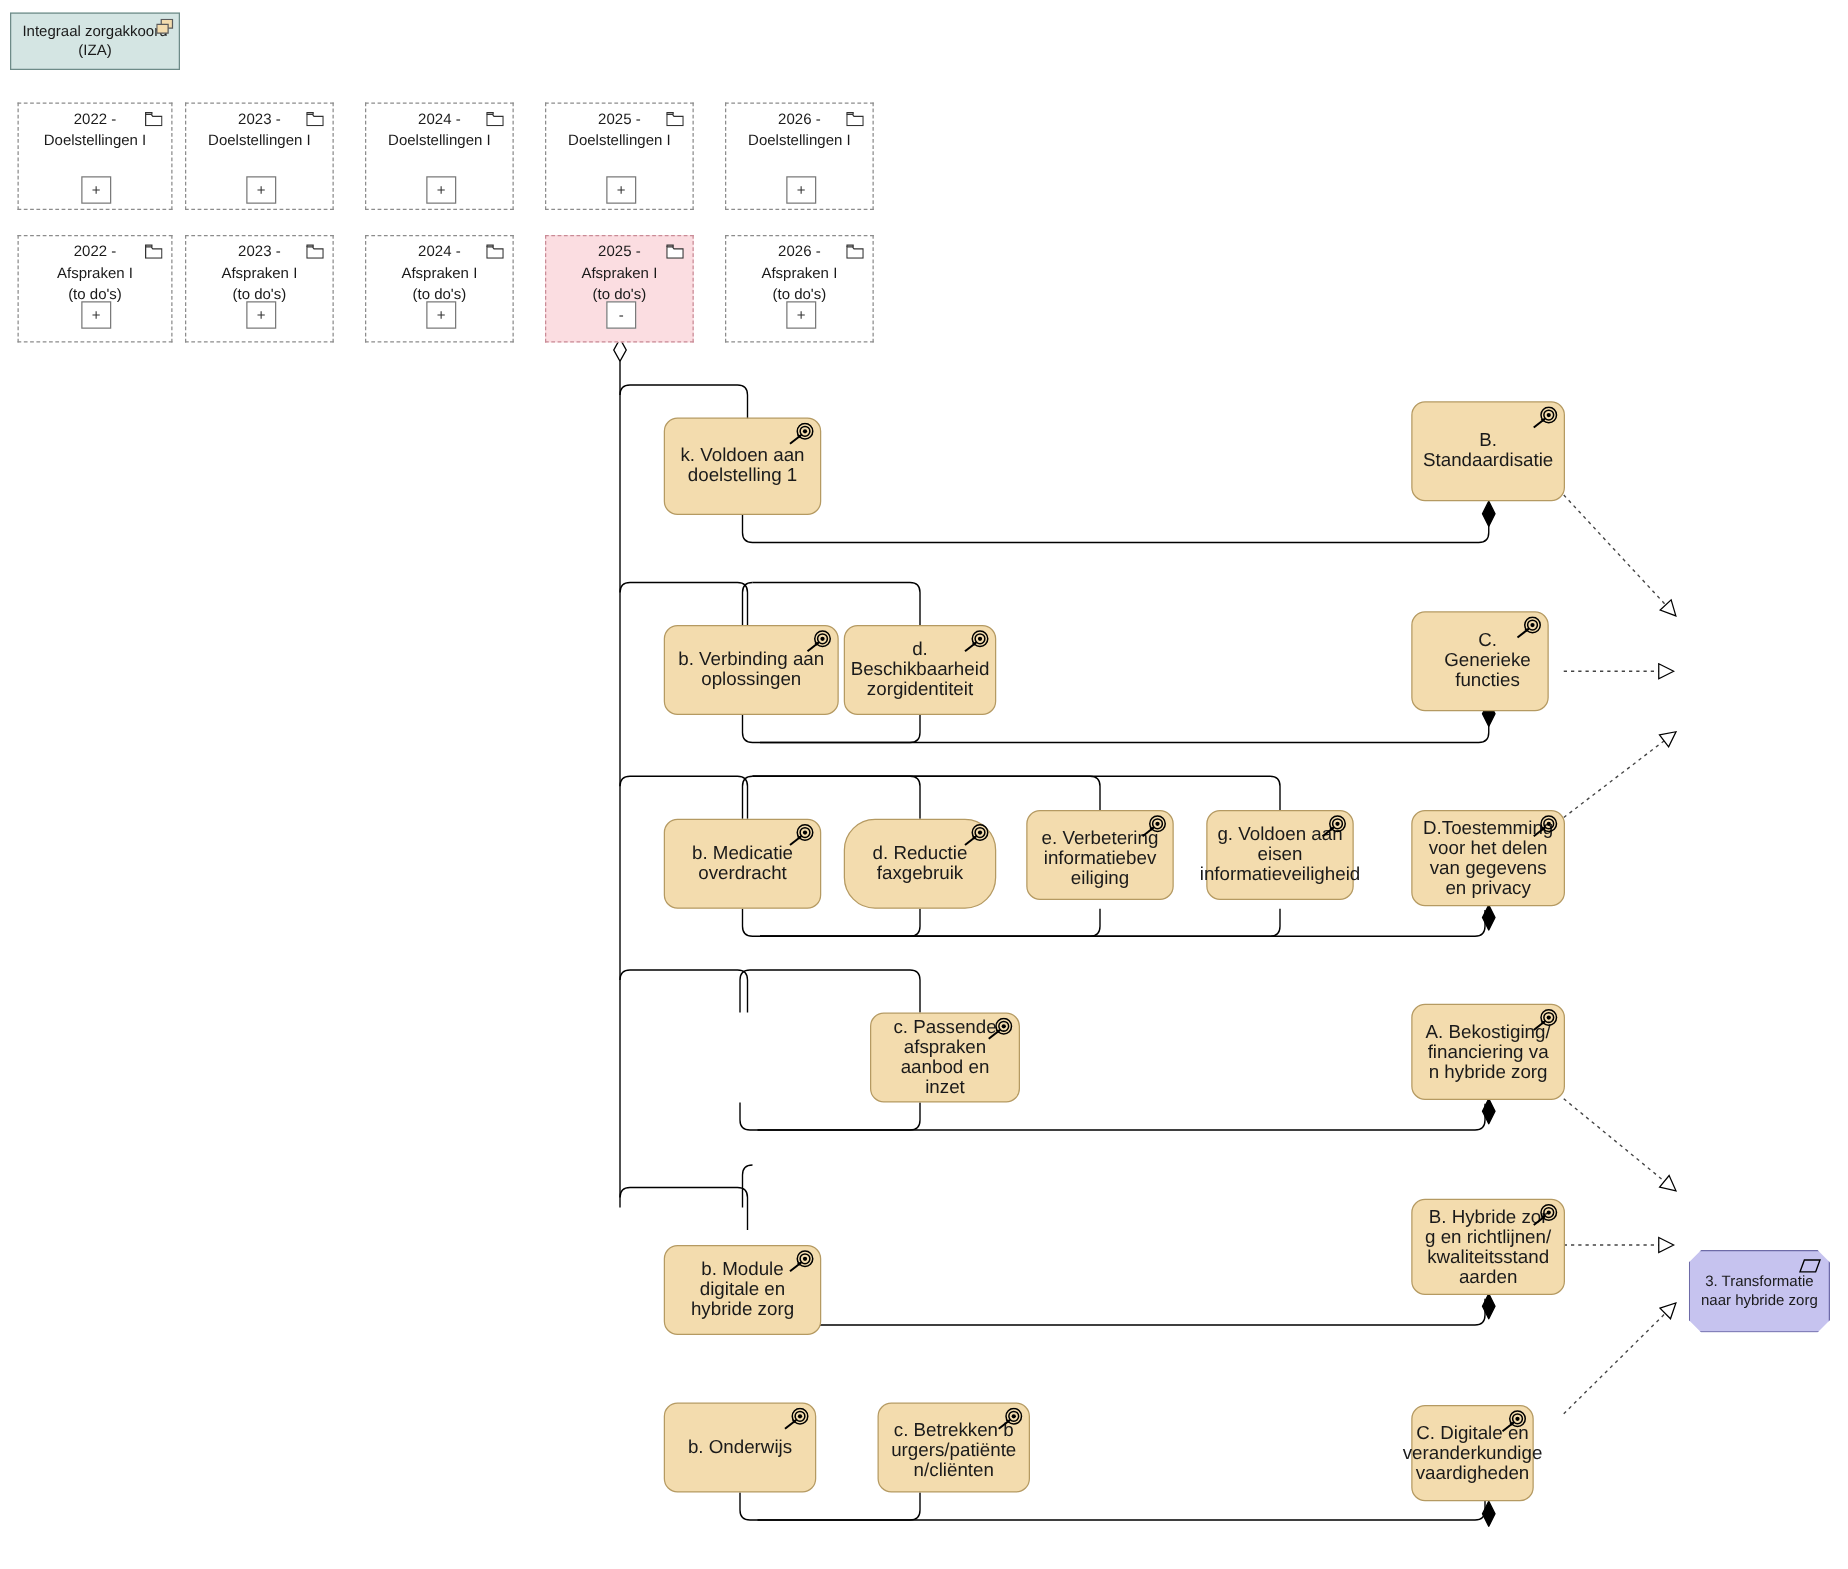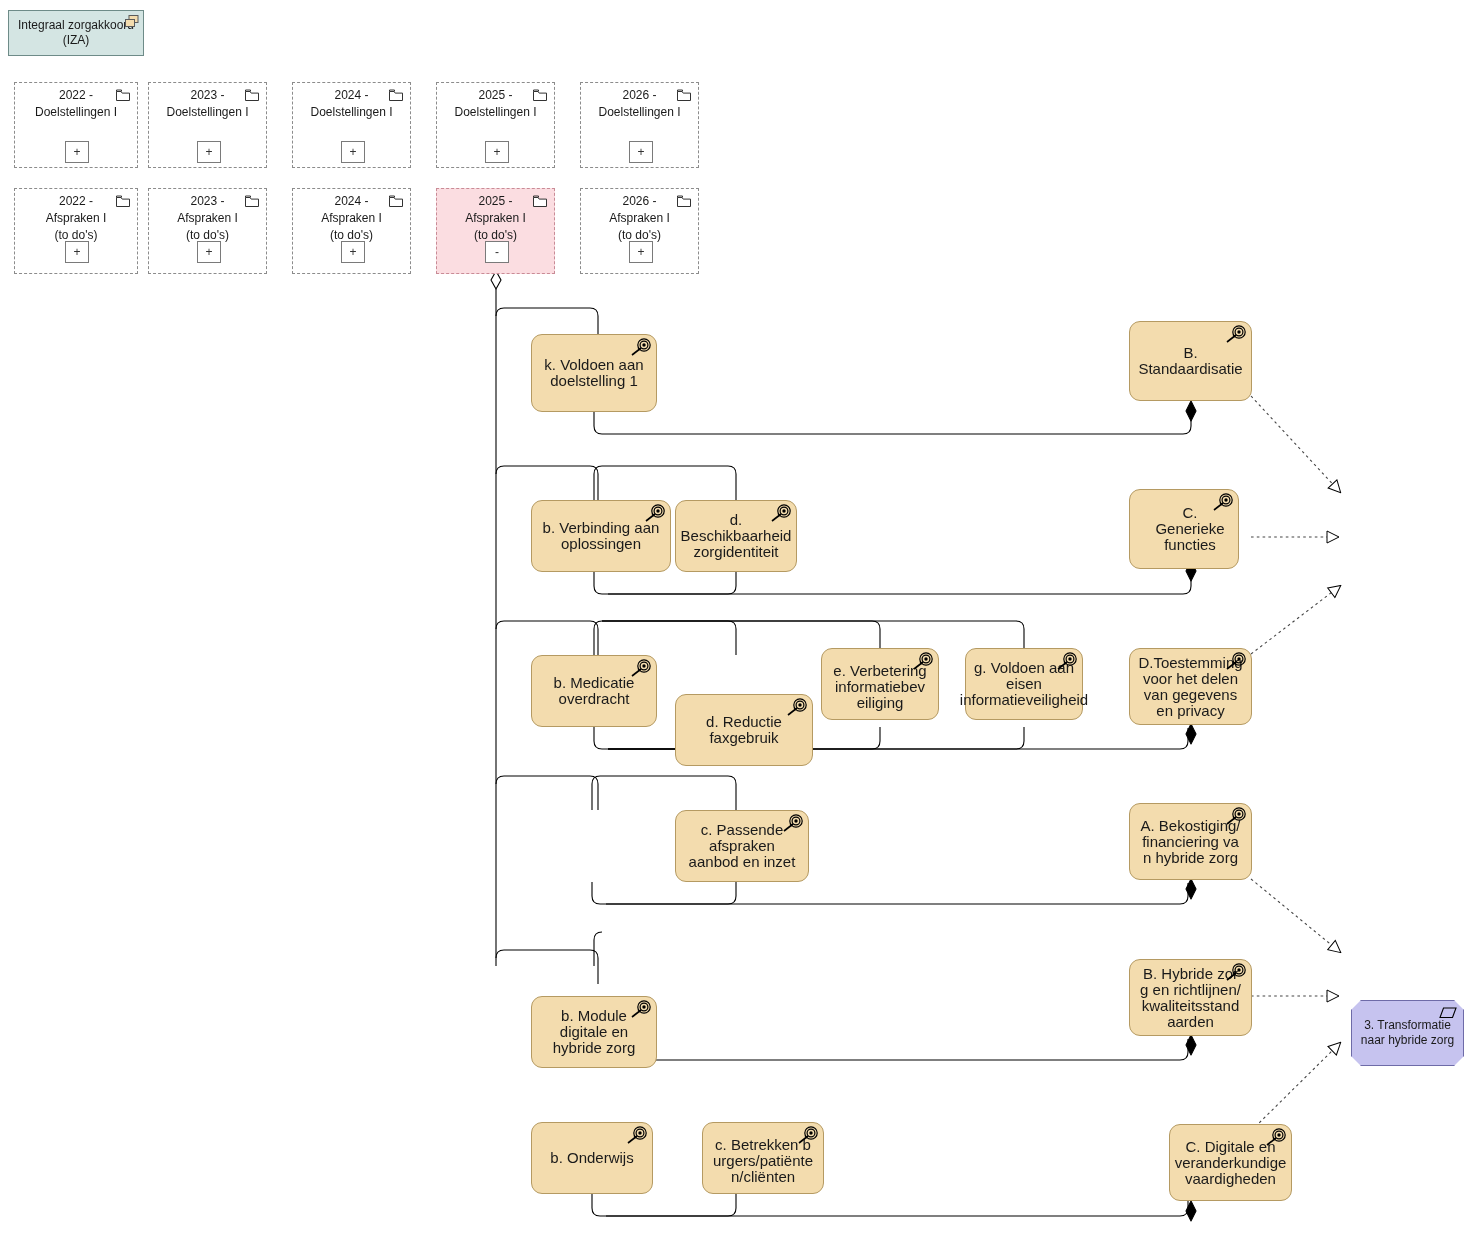--- a/index.html
+++ b/index.html
@@ -386,21 +386,21 @@
         <circle cx="14" cy="7" r="6.2" fill="none" stroke="#000" stroke-width="1.2"></circle>
         <circle cx="14" cy="7" r="3.9" fill="none" stroke="#000" stroke-width="1.2"></circle>
         <circle cx="14" cy="7" r="1.7" fill="#000"></circle>
         <path d="M2,17 L11,10" stroke="#000" stroke-width="1.6"></path>
         <path d="M11.8,9.4 L7.6,10.4 L9.4,12.6 Z" fill="#000"></path>
       </svg>
     </span>
     <span>b. Medicatie overdracht</span>
   </div>
 
-  <div class="goal" style="left:675px; top:694px; width:138px; height:72px;">
+  <div class="goal" style="left:675px; top:655px; width:122px; height:72px;border-radius:25px;">
     <span class="icon">
       <svg width="22" height="20" viewBox="0 0 22 20">
         <circle cx="14" cy="7" r="6.2" fill="none" stroke="#000" stroke-width="1.2"></circle>
         <circle cx="14" cy="7" r="3.9" fill="none" stroke="#000" stroke-width="1.2"></circle>
         <circle cx="14" cy="7" r="1.7" fill="#000"></circle>
         <path d="M2,17 L11,10" stroke="#000" stroke-width="1.6"></path>
         <path d="M11.8,9.4 L7.6,10.4 L9.4,12.6 Z" fill="#000"></path>
       </svg>
     </span>
     <span>d. Reductie faxgebruik</span>
@@ -426,21 +426,21 @@
         <circle cx="14" cy="7" r="3.9" fill="none" stroke="#000" stroke-width="1.2"></circle>
         <circle cx="14" cy="7" r="1.7" fill="#000"></circle>
         <path d="M2,17 L11,10" stroke="#000" stroke-width="1.6"></path>
         <path d="M11.8,9.4 L7.6,10.4 L9.4,12.6 Z" fill="#000"></path>
       </svg>
     </span>
     <span>g. Voldoen aan eisen informatieveiligheid</span>
   </div>
 
 
-  <div class="goal" style="left:675px; top:810px; width:134px; height:72px;">
+  <div class="goal" style="left:696px; top:810px; width:120px; height:72px;">
     <span class="icon">
       <svg width="22" height="20" viewBox="0 0 22 20">
         <circle cx="14" cy="7" r="6.2" fill="none" stroke="#000" stroke-width="1.2"></circle>
         <circle cx="14" cy="7" r="3.9" fill="none" stroke="#000" stroke-width="1.2"></circle>
         <circle cx="14" cy="7" r="1.7" fill="#000"></circle>
         <path d="M2,17 L11,10" stroke="#000" stroke-width="1.6"></path>
         <path d="M11.8,9.4 L7.6,10.4 L9.4,12.6 Z" fill="#000"></path>
       </svg>
     </span>
     <span>c. Passende afspraken aanbod en inzet</span>
@@ -543,21 +543,21 @@
         <circle cx="14" cy="7" r="6.2" fill="none" stroke="#000" stroke-width="1.2"></circle>
         <circle cx="14" cy="7" r="3.9" fill="none" stroke="#000" stroke-width="1.2"></circle>
         <circle cx="14" cy="7" r="1.7" fill="#000"></circle>
         <path d="M2,17 L11,10" stroke="#000" stroke-width="1.6"></path>
         <path d="M11.8,9.4 L7.6,10.4 L9.4,12.6 Z" fill="#000"></path>
       </svg>
     </span>
     <span style="word-break:break-all;">B. Hybride zorg en richtlijnen/kwaliteitsstandaarden</span>
   </div>
 
-  <div class="goal" style="left:1129px; top:1124px; width:123px; height:77px;margin-left:40px;">
+  <div class="goal" style="left:1129px; top:1124px; width:98px; height:77px;">
     <span class="icon">
       <svg width="22" height="20" viewBox="0 0 22 20">
         <circle cx="14" cy="7" r="6.2" fill="none" stroke="#000" stroke-width="1.2"></circle>
         <circle cx="14" cy="7" r="3.9" fill="none" stroke="#000" stroke-width="1.2"></circle>
         <circle cx="14" cy="7" r="1.7" fill="#000"></circle>
         <path d="M2,17 L11,10" stroke="#000" stroke-width="1.6"></path>
         <path d="M11.8,9.4 L7.6,10.4 L9.4,12.6 Z" fill="#000"></path>
       </svg>
     </span>
     <span>C. Digitale en veranderkundige vaardigheden</span>

